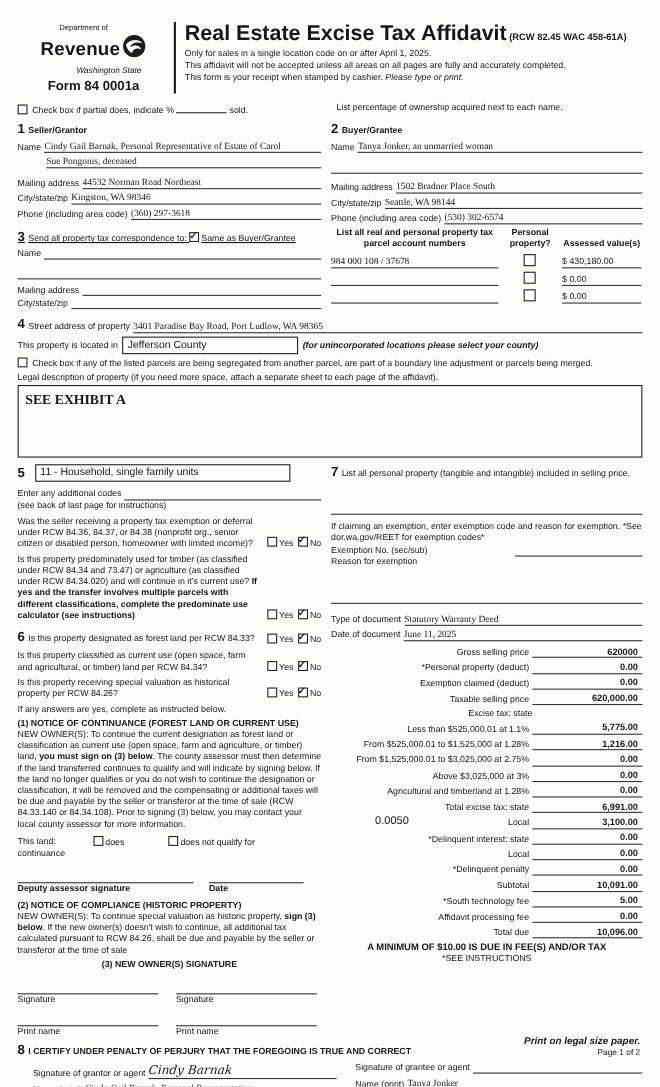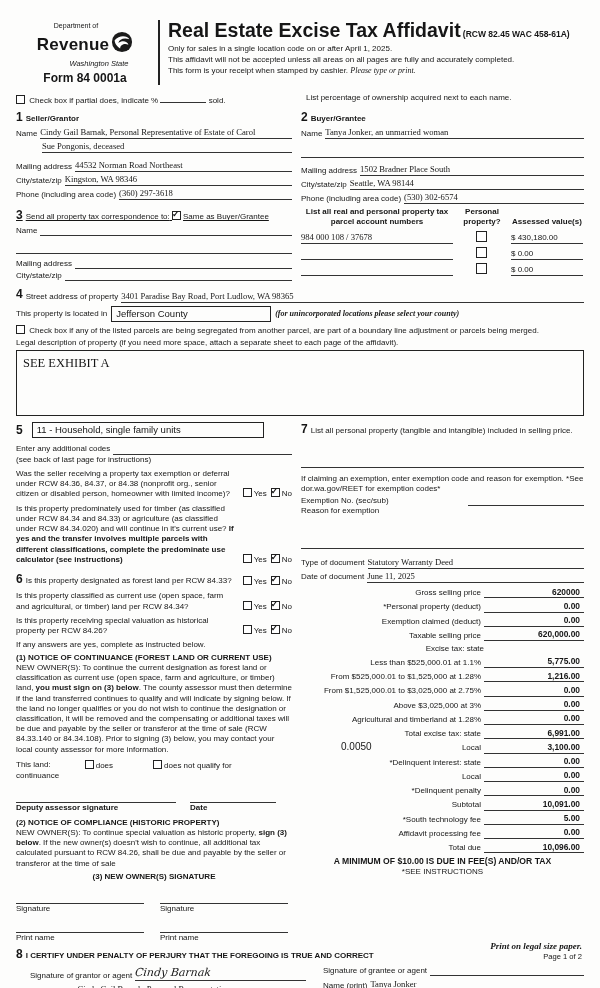--- a/index.html
+++ b/index.html
@@ -1,20 +1,20 @@
 <!DOCTYPE html>
 <html><head>
 <meta charset="utf-8">
 <style>
   html,body{margin:0;padding:0;background:#e8e8e8;}
   .page{width:600px;height:988px;background:#fdfdfc;margin:0 auto;position:relative;
         box-sizing:border-box;padding:18px 16px 0 16px;color:#161616;
         font-family:"Liberation Sans",sans-serif;font-size:8px;line-height:1.28;overflow:hidden;}
   .bold{font-weight:bold;}
-  .it{font-style:italic;font-family:Liberation Serif, serif;}
+  .it{font-style:italic;}
   .serifv{font-family:"Liberation Serif",serif;font-size:8.6px;}
   
   .hdr{display:flex;align-items:stretch;}
   .logo{width:138px;padding-top:4px;text-align:center;}
   .logo .dept{font-size:7px;margin-left:-18px;}
   .logo .rev{font-size:17px;font-weight:bold;letter-spacing:.2px;display:flex;align-items:center;justify-content:center;gap:2px;}
   .logo .wa{font-size:7.5px;font-style:italic;margin-left:28px;}
   .logo .formno{font-size:12px;font-weight:bold;margin-top:3px;}
   .hdr-div{width:2px;background:#222;margin:2px 8px 2px 4px;}
   .titleblk{flex:1;}
@@ -39,21 +39,21 @@
   .yn .cb{margin-left:4px;}
   
   .ptab{margin-top:3px;}
   .ptr{display:flex;align-items:flex-end;margin-top:3px;}
   .pc1{width:152px;}
   .pc2{width:58px;text-align:center;}
   .pc3{width:72px;}
   .phead{font-weight:bold;text-align:center;}
   
   .legalbox{border:1.6px solid #222;height:56px;margin-top:2px;padding:4px 6px;}
-  .legalbox .ex{font-family:"Liberation Serif",serif;font-weight:normal;font-size:12.5px;}
+  .legalbox .ex{font-family:"Liberation Serif",serif;font-weight:bold;font-size:12.5px;}
   .countybox{border:1.2px solid #222;display:inline-block;min-width:150px;padding:1px 4px;font-size:9.5px;}
   .codebox{border:1.2px solid #222;display:inline-block;min-width:222px;padding:1px 4px;font-size:9.5px;}
   
   .trow{display:flex;align-items:flex-end;margin-top:2.5px;}
   .tlabel{flex:1;text-align:right;padding-right:3px;white-space:nowrap;}
   .tfill{width:96px;border-bottom:1px solid #333;text-align:right;padding-right:4px;font-size:8.4px;font-weight:bold;}
   .tprefix{position:absolute;left:40px;font-size:10px;}
   .handwrite{font-family:"DejaVu Serif",serif;font-style:italic;font-size:11px;transform:skewX(-6deg);display:inline-block;white-space:pre;}
   .minnote{text-align:center;font-weight:bold;font-size:8.6px;margin-top:3px;}
   .center{text-align:center;}
@@ -235,21 +235,21 @@
           <span class="lbl">Enter any additional codes</span>
         <span class="fill grow"></span>
         </div>
       <div>(see back of last page for instructions)</div>
 
       <div class="q">
         <span class="qt">Was the seller receiving a property tax exemption or deferral under RCW 84.36, 84.37, or 84.38 (nonprofit org., senior citizen or disabled person, homeowner with limited income)?</span>
         <span class="yn"><span class="cb"></span><span>Yes</span><span class="cb checked"></span><span>No</span></span>
       </div>
       <div class="q">
-        <span class="qt"><span>Is this property predominately used for timber (as classified under RCW 84.34 and 84.33) or agriculture (as classified under RCW 84.34.020) and will continue in it's current use? </span><span class="bold">If yes and the transfer involves multiple parcels with different classifications, complete the predominate use calculator (see instructions)</span></span>
+        <span class="qt"><span>Is this property predominately used for timber (as classified under RCW 84.34 and 73.47) or agriculture (as classified under RCW 84.34.020) and will continue in it's current use? </span><span class="bold">If yes and the transfer involves multiple parcels with different classifications, complete the predominate use calculator (see instructions)</span></span>
         <span class="yn"><span class="cb"></span><span>Yes</span><span class="cb checked"></span><span>No</span></span>
       </div>
 
       <div class="q" style="margin-top:7px;">
         <span class="qt"><span class="secnum">6</span><span>Is this property designated as forest land per RCW 84.33?</span></span>
         <span class="yn"><span class="cb"></span><span>Yes</span><span class="cb checked"></span><span>No</span></span>
       </div>
       <div class="q">
         <span class="qt">Is this property classified as current use (open space, farm and agricultural, or timber) land per RCW 84.34?</span>
         <span class="yn"><span class="cb"></span><span>Yes</span><span class="cb checked"></span><span>No</span></span>

